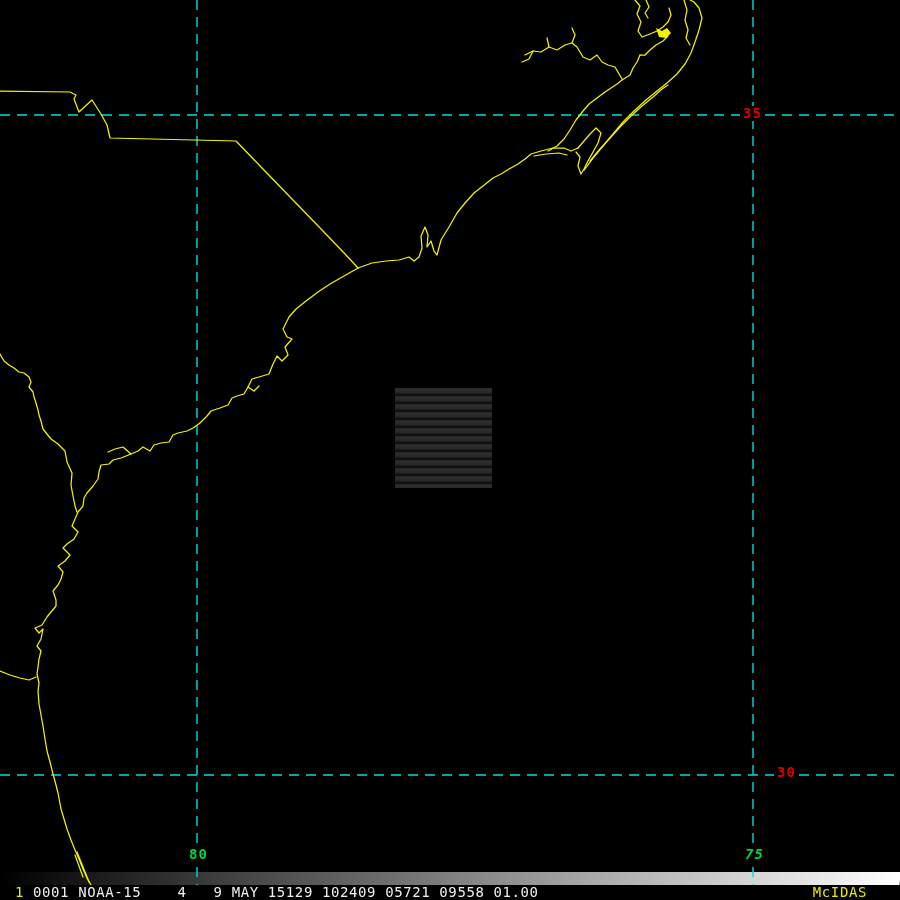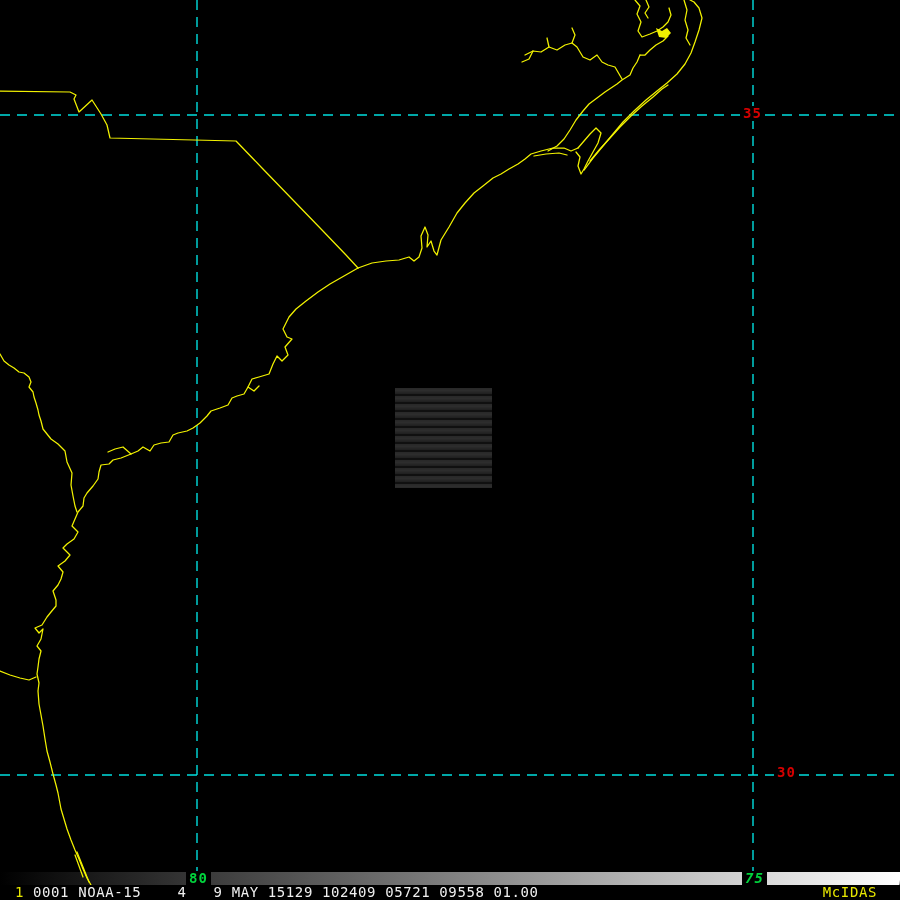--- a/index.html
+++ b/index.html
@@ -33,32 +33,32 @@
   .coast{stroke:var(--coastline,#f5f500);stroke-width:1.25;fill:none;stroke-linejoin:round;stroke-linecap:round;}
   .coast-fill{fill:var(--coastline,#f5f500);stroke:none;}
   .geo-label{
     position:absolute;
     font-size:14px;font-weight:bold;line-height:13px;
     background:var(--background,#000);
     padding:1px 3px;
     letter-spacing:1px;
   }
   .lat-label{color:var(--lat_label,#d40000);}
-  .lon-label{color:var(--lon_label,#00d23c);margin-top:24px;}
+  .lon-label{color:var(--lon_label,#00d23c);}
   
   #status-bar{
     position:absolute;left:0;top:885px;width:900px;height:15px;
     background:#000;
     display:flex;align-items:center;
     font-size:14px;line-height:15px;letter-spacing:0.6px;
     white-space:pre;
   }
   #status-left{padding-left:15px;color:var(--status_text,#f0f0f0);}
   #frame-number{color:var(--status_accent,#f0f000);padding-right:9px;}
-  #brand{margin-left:auto;padding-right:23px;color:var(--status_accent,#f0f000);}
+  #brand{margin-left:auto;padding-right:33px;color:var(--status_accent,#f0f000);}
 </style>
 </head>
 <body>
 
 <div id="display">
 
   <div id="data-patch"></div>
 
   <div id="gray-strip"></div>
 

